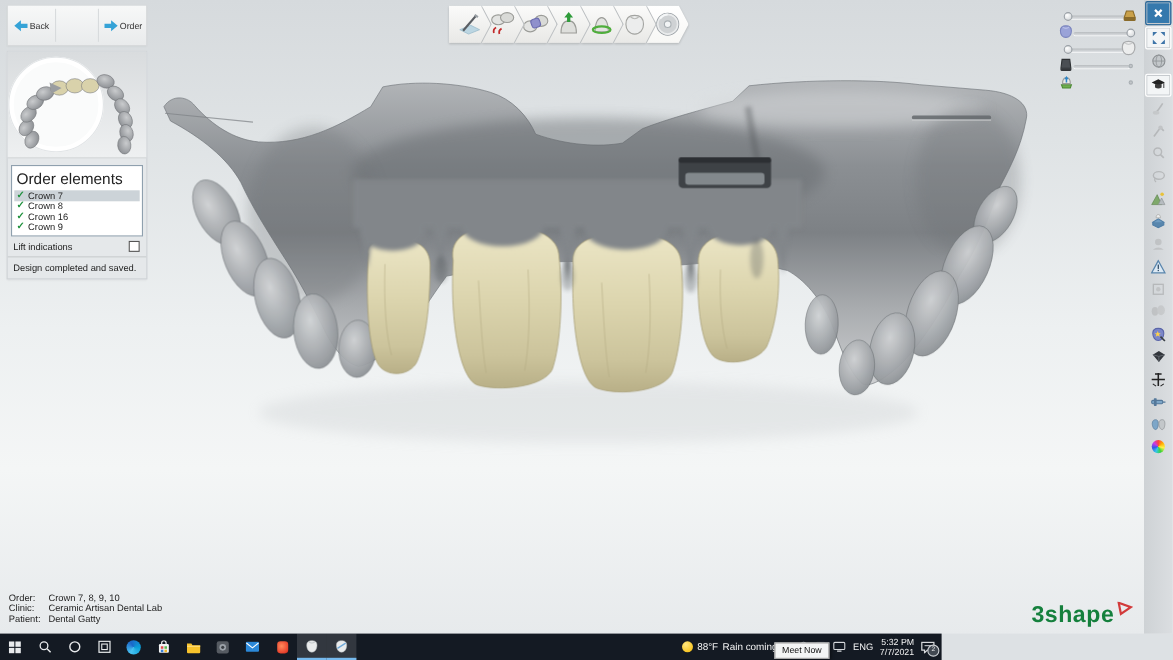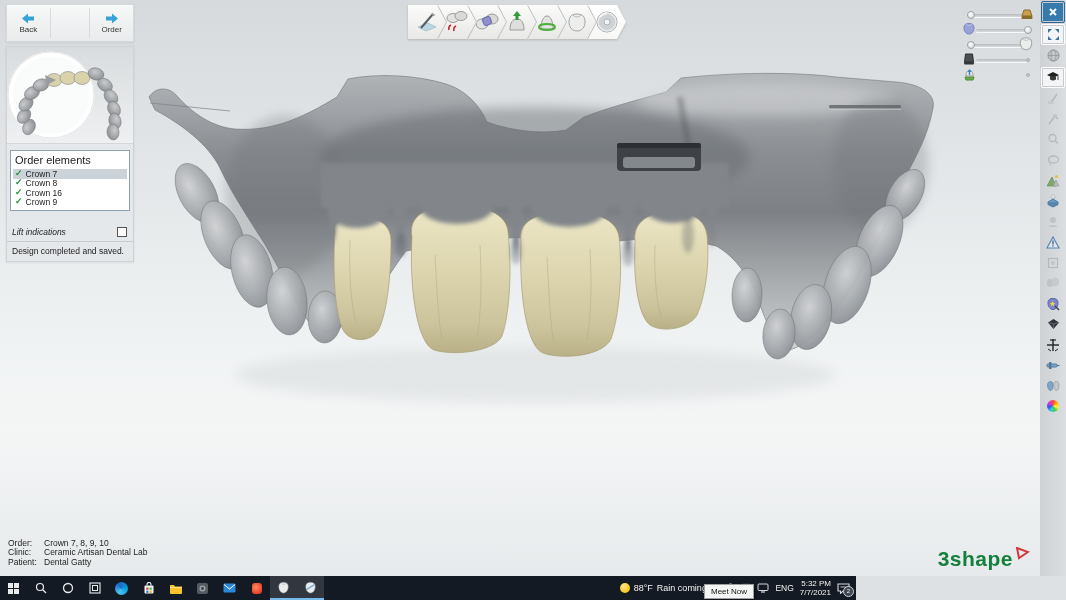--- a/index.html
+++ b/index.html
@@ -8,38 +8,38 @@
 
   
   .viewport{position:absolute;left:0;top:0;width:1066px;height:576px;
     background:linear-gradient(180deg,#d6dadd 0%,#dfe3e5 22%,#edf0f1 52%,#f4f6f6 74%,#e7eaec 100%);}
   .model-wrap{position:absolute;left:135px;top:45px;width:905px;height:530px;}
 
   
   .lcol{position:absolute;left:6px;top:4px;width:128px;z-index:10;}
   .navbar{height:36px;background:linear-gradient(#f7f8f8,#e9ebec);
     border:1px solid #d6d9db;display:flex;box-shadow:0 1px 2px rgba(0,0,0,.08);}
-  .navbtn{flex:1;display:flex;flex-direction:column;align-items:center;justify-content:center;
+  .navbtn{flex:1;display:flex;align-items:center;justify-content:center;
     gap:1px;font-size:8px;color:#333;cursor:default;}
   .navspacer{flex:.9;}
   .navdiv{width:1px;background:#d8dbdd;margin:3px 0;}
   .panel{margin-top:4px;background:#e5e8ea;border:1px solid #cfd3d6;
     box-shadow:0 1px 2px rgba(0,0,0,.08);padding:0 0 0 0;}
   .save-hdr{height:27px;background:#e9ebec;border-bottom:1px solid #dcdfe1;
     display:flex;align-items:center;padding-left:8px;font-size:16px;color:#4c4c4c;}
   .thumb{height:96px;margin:0;position:relative;background:linear-gradient(#d9dcde,#eef0f1);
     border-bottom:1px solid #d4d7d9;}
   .order-box{margin:6px 3px 0 3px;background:#fff;border:1px solid #8fa0ae;padding:2px 2px 3px;}
-  .order-hdr{font-size:11px;color:#222;padding:1px 2px 3px;}
+  .order-hdr{font-size:14px;color:#222;padding:1px 2px 3px;}
   .order-item{display:flex;align-items:center;gap:3px;font-size:8.5px;color:#222;
     padding:0 2px;height:9.5px;}
   .order-item.sel{background:#ccd3d8;}
   .check{color:#1b8f3a;font-size:9px;font-weight:bold;line-height:8px;transform:translateY(-1px);}
   .lift-row{display:flex;align-items:center;justify-content:space-between;
-    font-size:8.5px;color:#222;padding:16px 6px 4px 5px;font-style:italic;}
+    font-size:8.5px;color:#222;padding:4px 6px 4px 5px;}
   .checkbox{width:8px;height:8px;background:#fff;border:1px solid #555;}
   .status{border-top:1px solid #c9ccce;font-size:8.5px;color:#222;padding:4px 5px 5px;}
 
   
   .wf{position:absolute;left:408px;top:5px;display:flex;height:34px;z-index:10;
     filter:drop-shadow(0 1px 1px rgba(0,0,0,.18));}
   .wf-step{width:38px;height:34px;background:linear-gradient(#fbfbfa,#e8e8e6);
     display:flex;align-items:center;justify-content:center;margin-left:-8px;
     clip-path:polygon(0 0,29px 0,38px 50%,29px 100%,0 100%,9px 50%);}
   .wf-step.first{margin-left:0;clip-path:polygon(0 0,29px 0,38px 50%,29px 100%,0 100%);}

